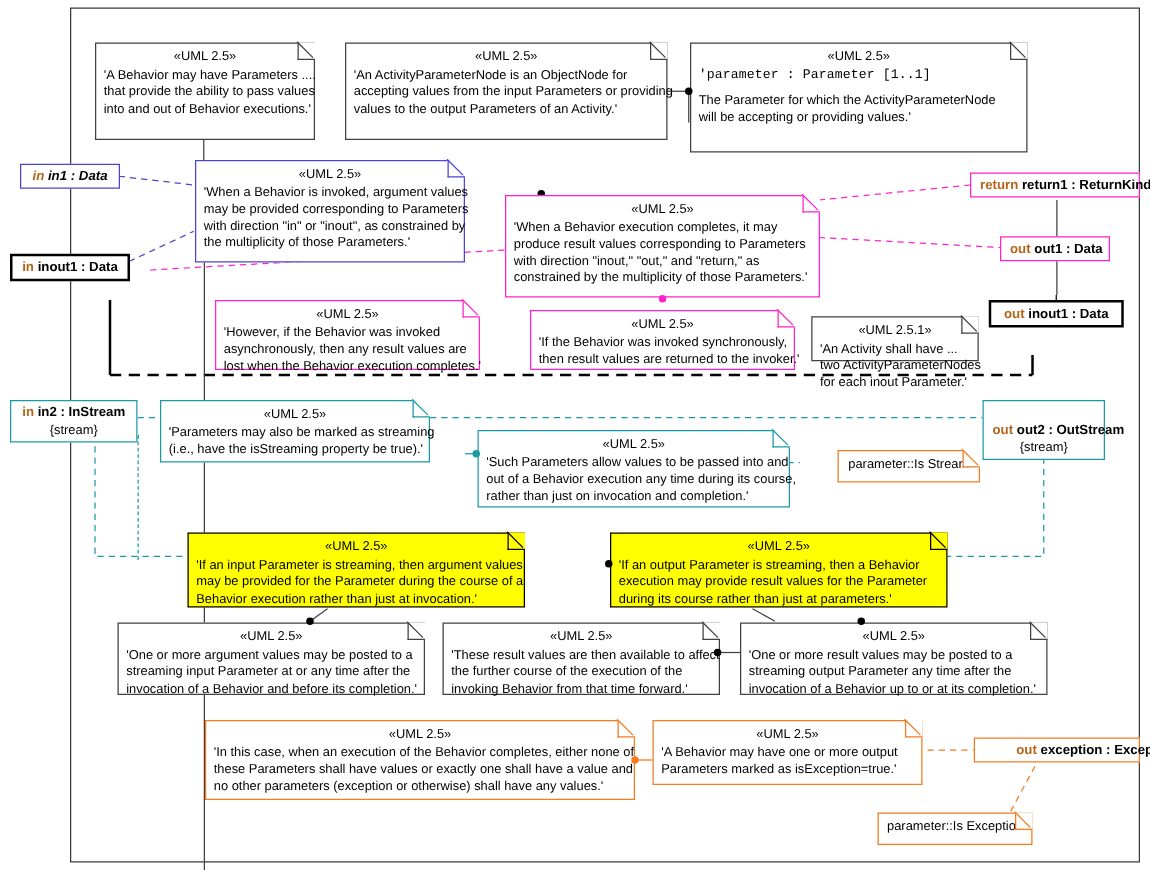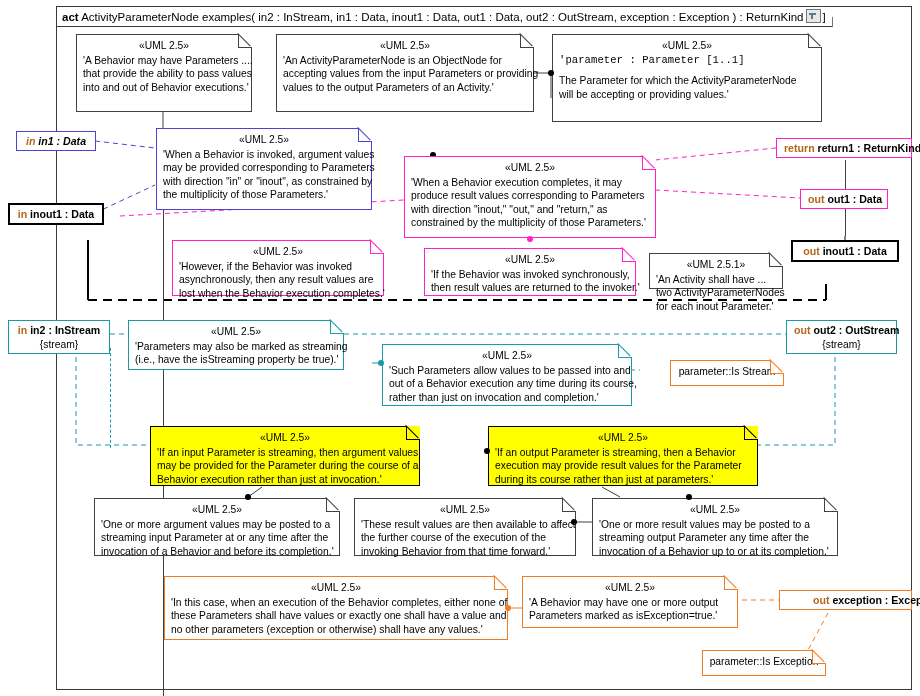--- a/index.html
+++ b/index.html
@@ -169,24 +169,20 @@
     width: 920px; height: 696px;
     pointer-events: none;
   }
 </style>
 </head>
 <body>
 
 <div id="canvas">
 
   <div class="frame" style="left:56px; top:6px; width:856px; height:684px;"></div>
-  <div class="frame-label" style="left:56px; top:6px; height:21px;">
-    <b>act</b>
-    <span>ActivityParameterNode examples( in2 : InStream, in1 : Data, inout1 : Data, out1 : Data, out2 : OutStream, exception : Exception ) : ReturnKind</span><span class="frame-icon"></span><span>]</span>
-  </div>
 
   <svg class="overlay">
 
     <g stroke="#404040" stroke-width="1" fill="none">
 
       <path d="M163,112 L163,128"></path>
 
       <path d="M533,73 L551,73"></path>
 
       <path d="M551,73 L551,98"></path>
@@ -483,21 +479,21 @@
   <div class="pin p-mag" style="left:800px; top:189px; width:88px;">
     <span class="dir">out</span>
     <span>out1 : Data</span>
   </div>
 
   <div class="pin p-black" style="left:791px; top:240px; width:108px;">
     <span class="dir">out</span>
     <span>inout1 : Data</span>
   </div>
 
-  <div class="pin p-teal" style="left:786px; top:320px; width:111px; line-height:15px; padding-top:2px;">
+  <div class="pin p-teal" style="left:786px; top:320px; width:98px; line-height:15px; padding-top:16px;">
     <span><span class="dir">out</span>
     <span>out2 : OutStream</span></span>
     <span class="sub">{stream}</span>
   </div>
 
   <div class="pin p-orange" style="left:779px; top:590px; width:133px;">
     <span class="dir">out</span>
     <span>exception : Exception</span>
   </div>
 

